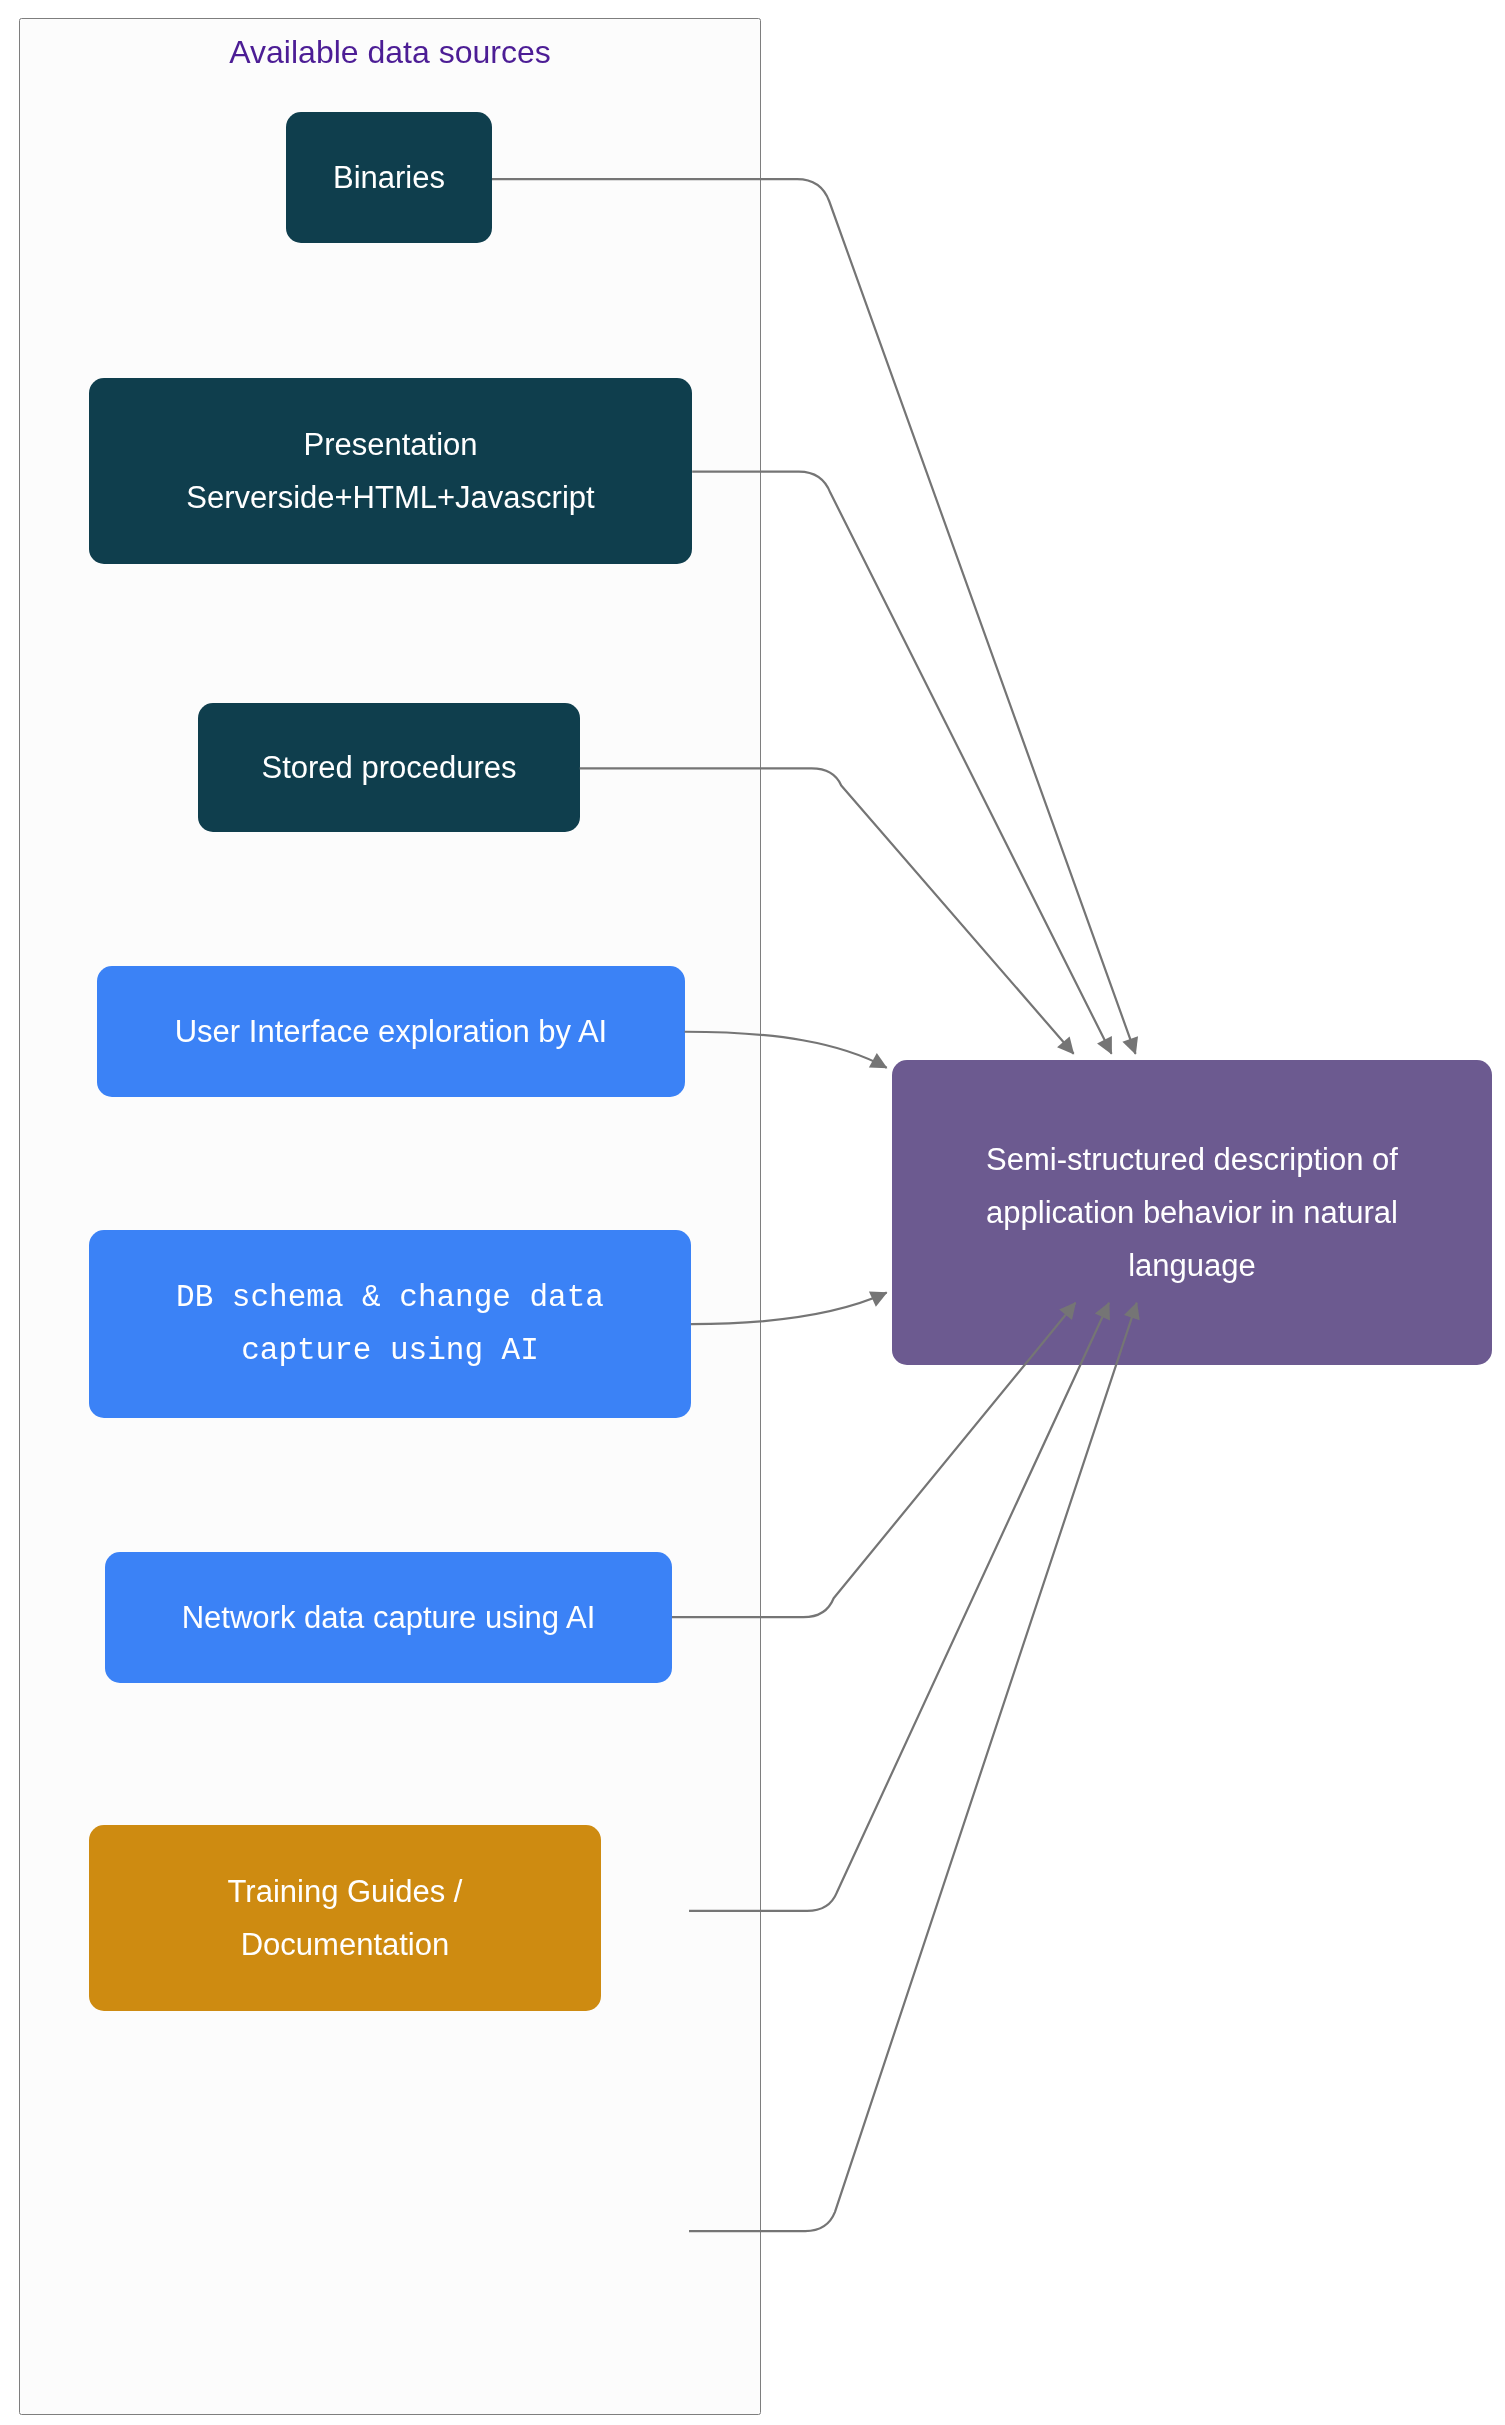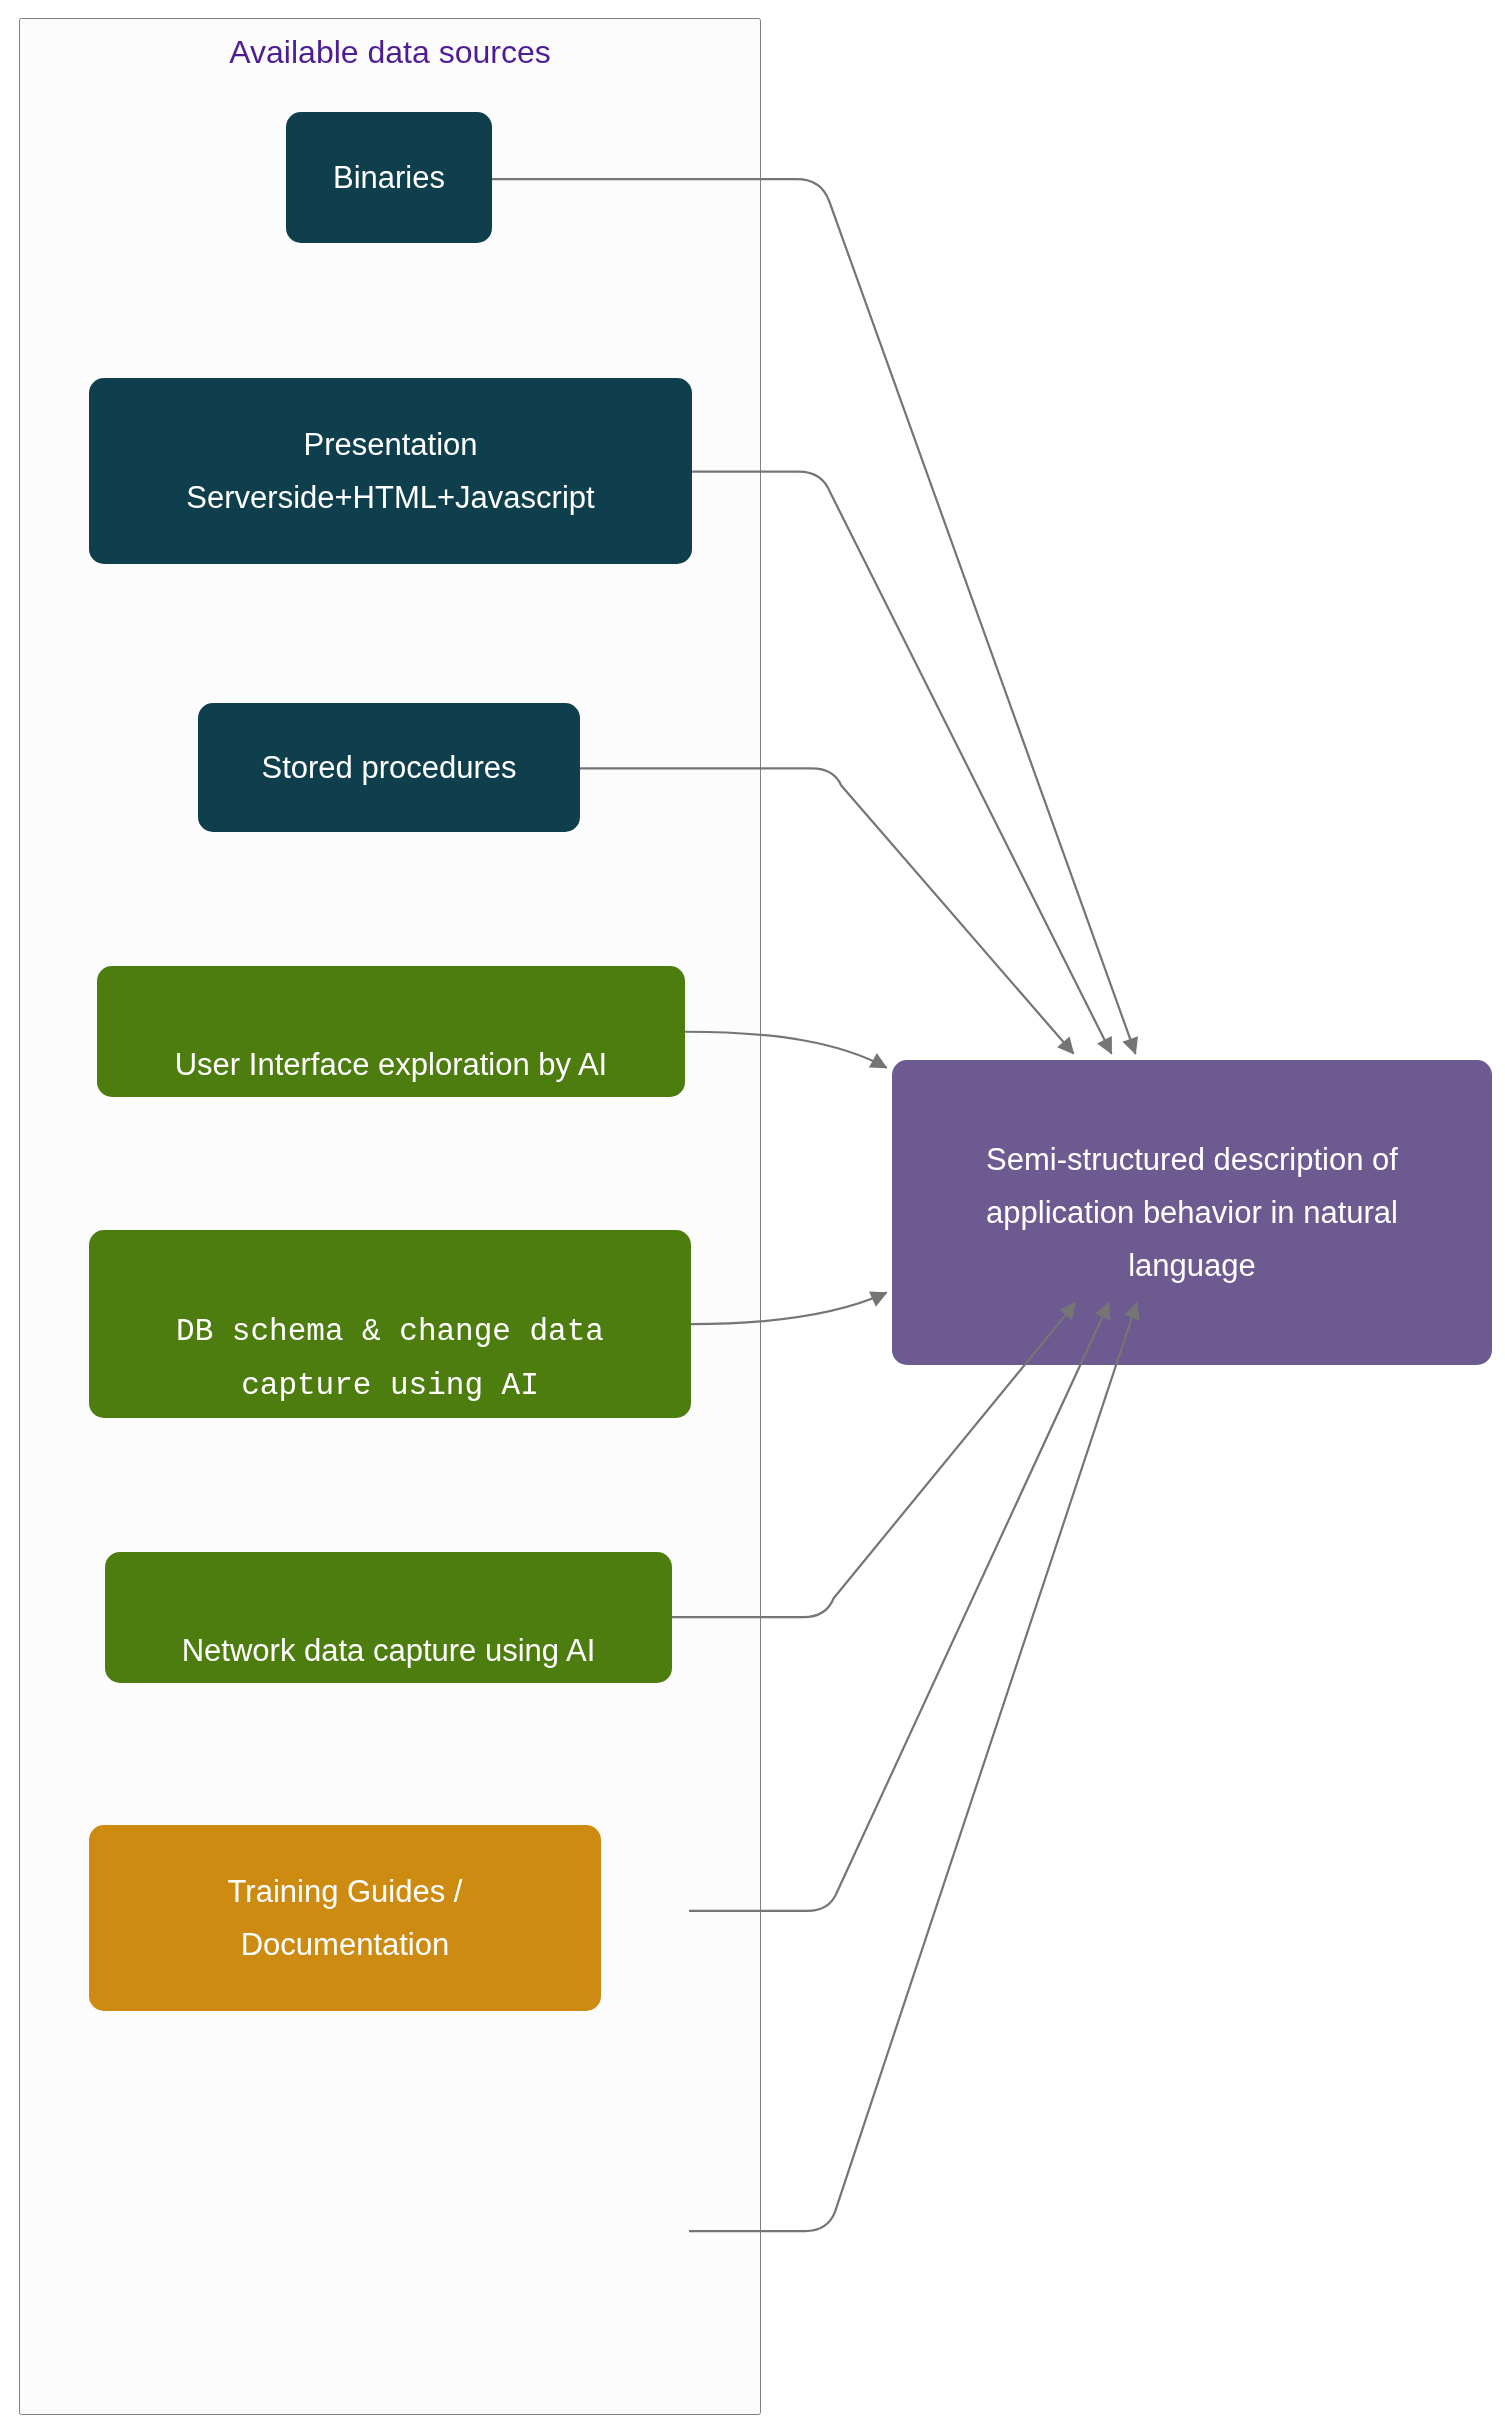--- a/index.html
+++ b/index.html
@@ -51,24 +51,24 @@
     display: flex;
     align-items: center;
     justify-content: center;
     text-align: center;
     border-radius: 15px;
     color: #ffffff;
     font-size: 31px;
     line-height: 1.72;
     white-space: pre-line;
     box-sizing: border-box;
-    padding: 6px 19px;
+    padding: 20px 19px;
   }
   .teal   { background: #0f3e4d; }
-  .pink   { background: #4d7c0f; align-items: flex-end; }
+  .pink   { background: #3b82f6; }
   .gold   { background: #ce8b11; }
   .purple { background: #6c5a90; }
 
   #node-binaries      { left: 286px;  top: 112px;  width: 206px; height: 131px; }
   #node-presentation  { left: 89px;  top: 378px;  width: 603px; height: 186px; }
   #node-stored        { left: 198px;  top: 703px; width: 382px; height: 129px; }
   #node-ui            { left: 97px;  top: 966px; width: 588px; height: 131px; }
   #node-dbschema      { left: 89px;  top: 1230px; width: 602px; height: 188px; font-family: Liberation Mono, monospace; }
   #node-network       { left: 105px;  top: 1552px; width: 567px; height: 131px; }
   #node-training      { left: 89px;  top: 1817px; width: 512px; height: 186px; margin-top: 8px; }

